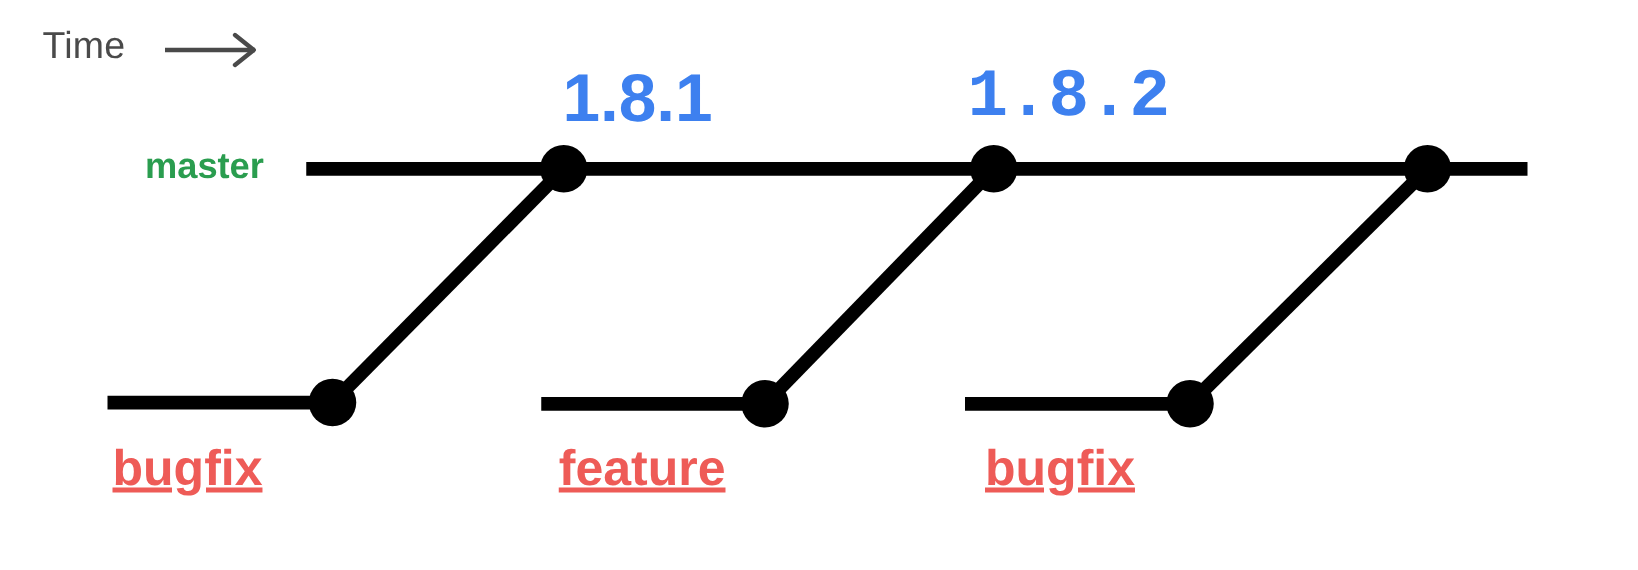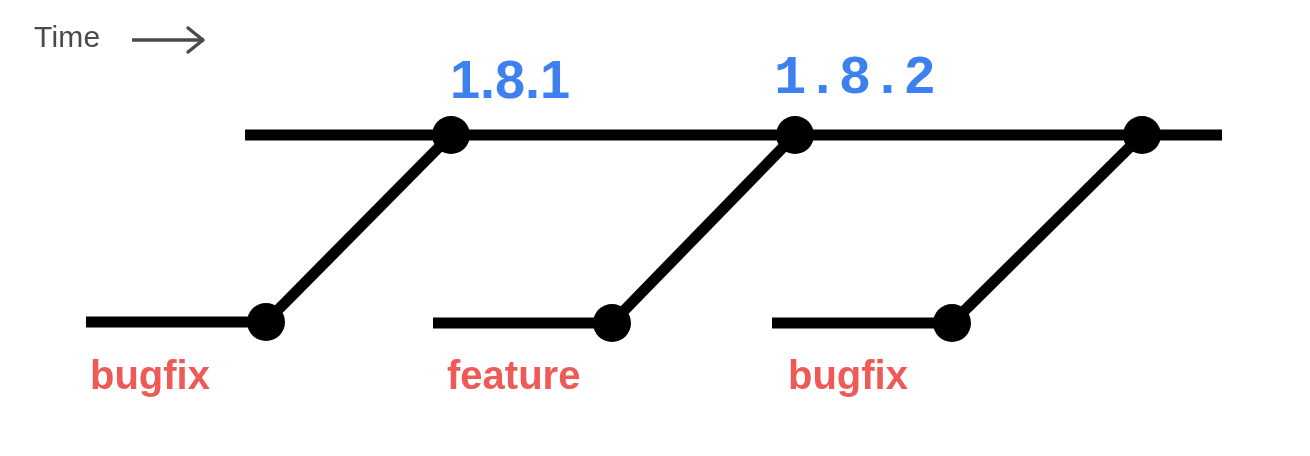--- a/index.html
+++ b/index.html
@@ -50,20 +50,21 @@
     font-size: 54px;
     font-weight: bold;
     color: #3d80ef;
     transform: translateX(-50%);
   }
   .branch-label {
     top: 355px;
     font-size: 40px;
     font-weight: bold;
     color: #ee5b57;
+    text-decoration: underline;
   }
   .tag-1 { left: 510px; }
   .tag-2 { left: 855px; font-family: Liberation Mono, monospace; }
   .tag-3 { left: 1200px; }
   .branch-1 { left: 90px; }
   .branch-2 { left: 435px; margin-left: 12px; }
   .branch-3 { left: 788px; }
 </style>
 </head>
 <body>
@@ -91,20 +92,21 @@
     <circle cx="612" cy="323" r="19" fill="#000000"></circle>
     <circle cx="952" cy="323" r="19" fill="#000000"></circle>
 
     <circle cx="451" cy="135" r="19" fill="#000000"></circle>
     <circle cx="795" cy="135" r="19" fill="#000000"></circle>
     <circle cx="1142" cy="135" r="19" fill="#000000"></circle>
   </svg>
 
   <div class="txt time-label">Time</div>
 
+  <div class="txt master-label">master</div>
 
   <div class="txt tag-label tag-1">1.8.1</div>
   <div class="txt tag-label tag-2">1.8.2</div>
 
   <div class="txt branch-label branch-1">bugfix</div>
   <div class="txt branch-label branch-2">feature</div>
   <div class="txt branch-label branch-3">bugfix</div>
 
 </div>
 

